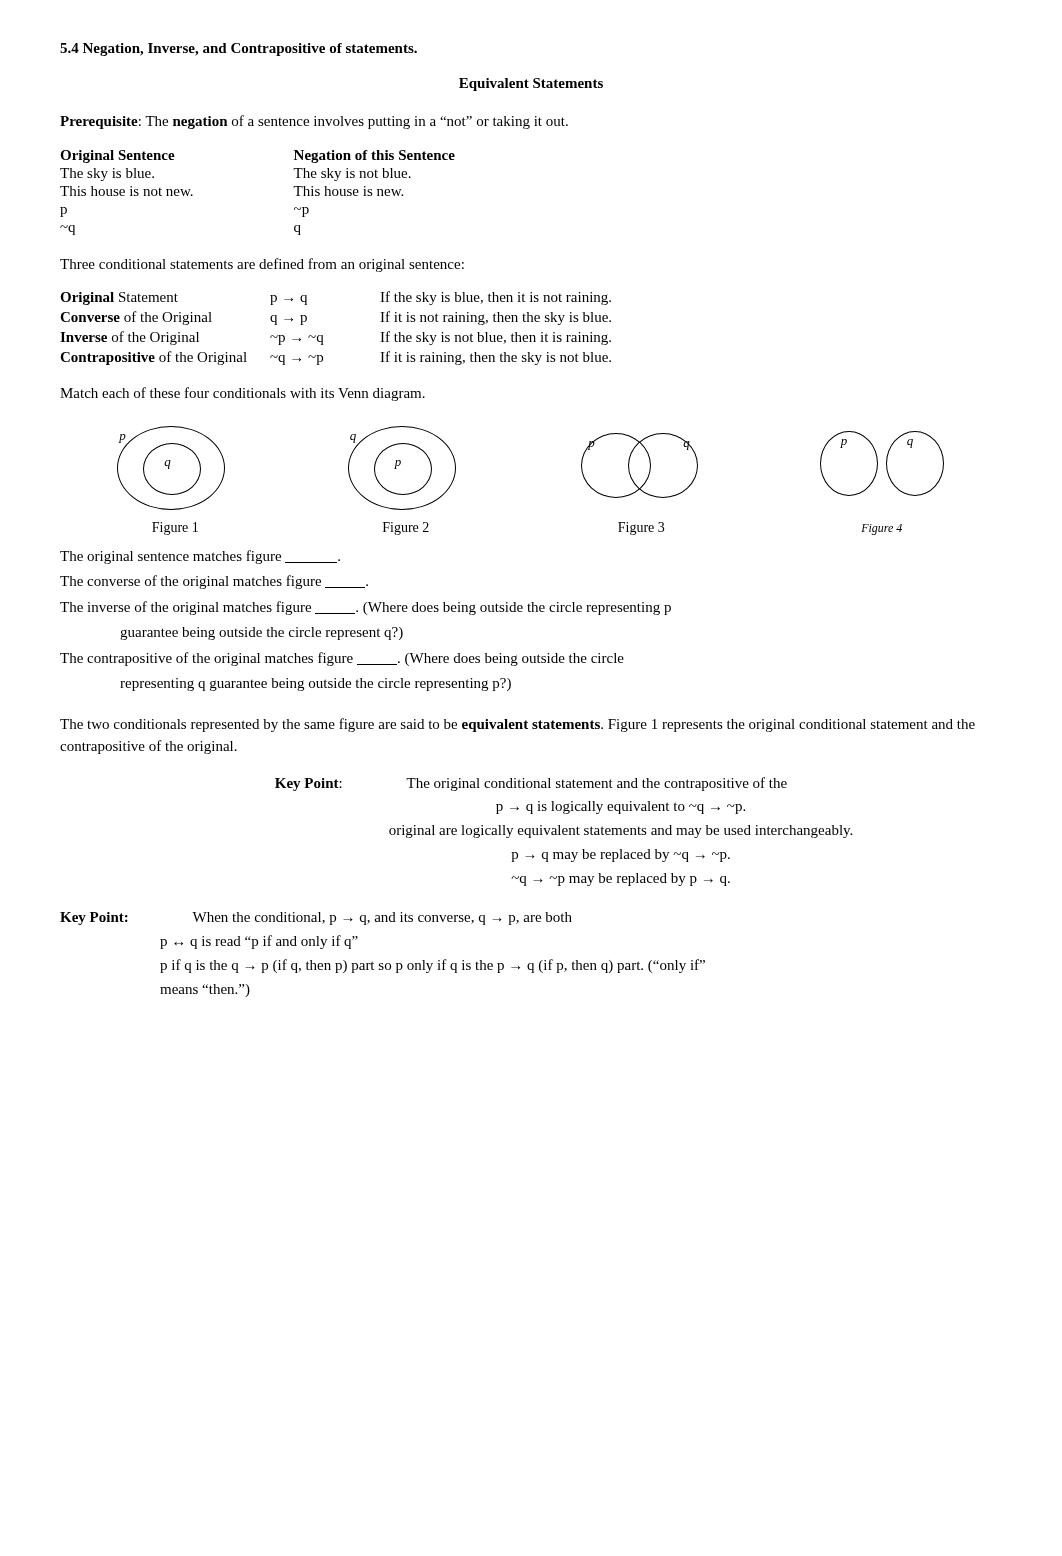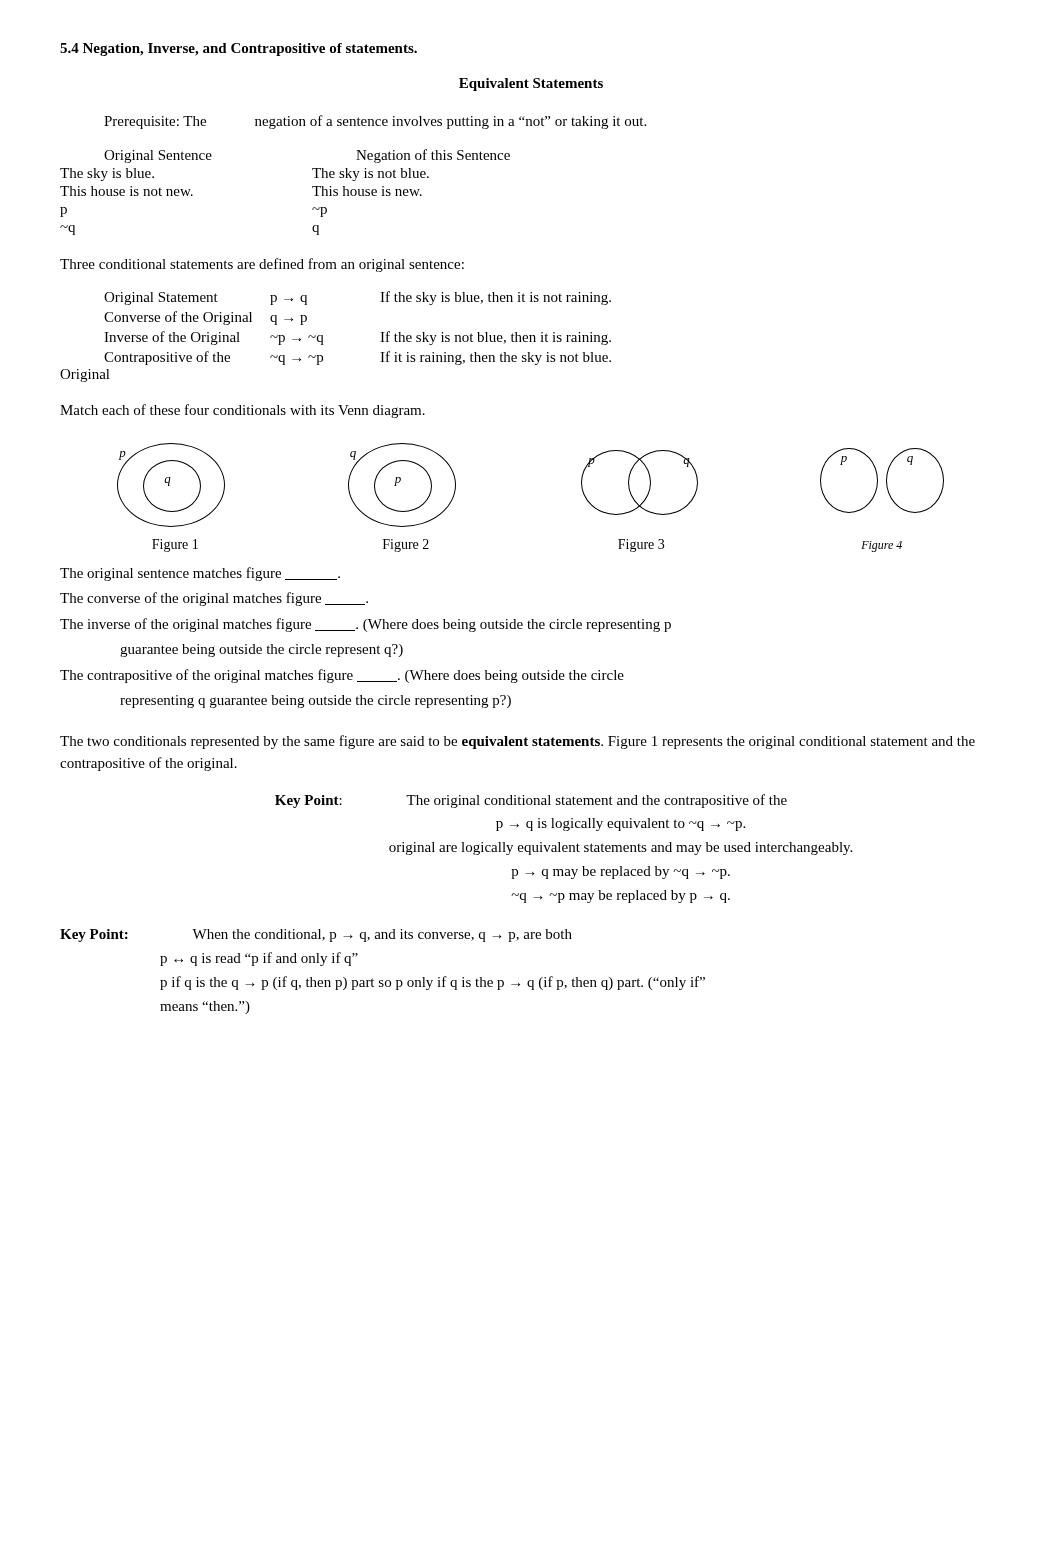--- a/index.html
+++ b/index.html
@@ -36,21 +36,21 @@
     }
     .stmt-label { width: 210px; }
     .stmt-expr { width: 110px; }
     .stmt-desc { flex: 1; }
     .venn-figure {
       display: flex;
       flex-direction: column;
       align-items: center;
     }
     .paragraph { margin-bottom: 14px; line-height: 1.5; }
-    .bold { font-weight: normal; margin-left: 44px; }
+    .bold { font-weight: bold; }
   </style>
 </head>
 <body>
 
 <div class="section-title">5.4 Negation, Inverse, and Contrapositive of statements.</div>
 
 <div class="center-title">Equivalent Statements</div>
 
 <div class="paragraph">
   <span class="bold">Prerequisite</span><span>:  The </span><span class="bold">negation</span><span> of a sentence involves putting in a “not” or taking it out.</span>
@@ -77,20 +77,21 @@
 
 <div class="stmt-table">
   <div class="stmt-row">
     <span class="stmt-label"><span class="bold">Original</span> Statement</span>
     <span class="stmt-expr">p → q</span>
     <span class="stmt-desc">If the sky is blue, then it is not raining.</span>
   </div>
   <div class="stmt-row">
     <span class="stmt-label"><span class="bold">Converse</span> of the Original</span>
     <span class="stmt-expr">q → p</span>
+    <span class="stmt-desc">If it is not raining, then the sky is blue.</span>
   </div>
   <div class="stmt-row">
     <span class="stmt-label"><span class="bold">Inverse</span> of the Original</span>
     <span class="stmt-expr">~p → ~q</span>
     <span class="stmt-desc">If the sky is not blue, then it is raining.</span>
   </div>
   <div class="stmt-row">
     <span class="stmt-label"><span class="bold">Contrapositive</span> of the Original</span>
     <span class="stmt-expr">~q → ~p</span>
     <span class="stmt-desc">If it is raining, then the sky is not blue.</span>

